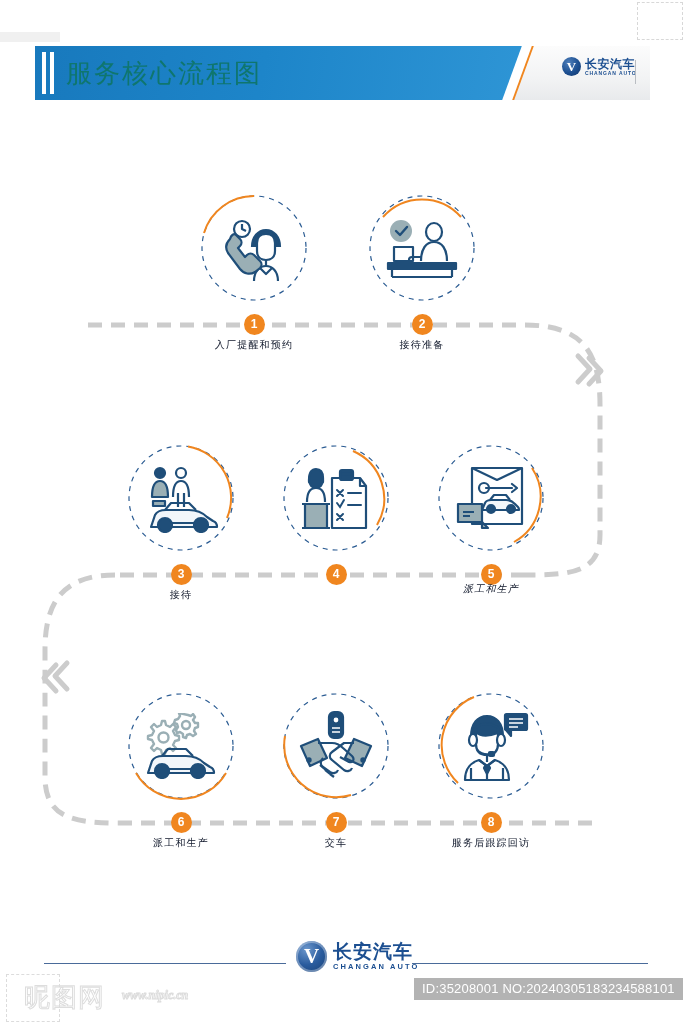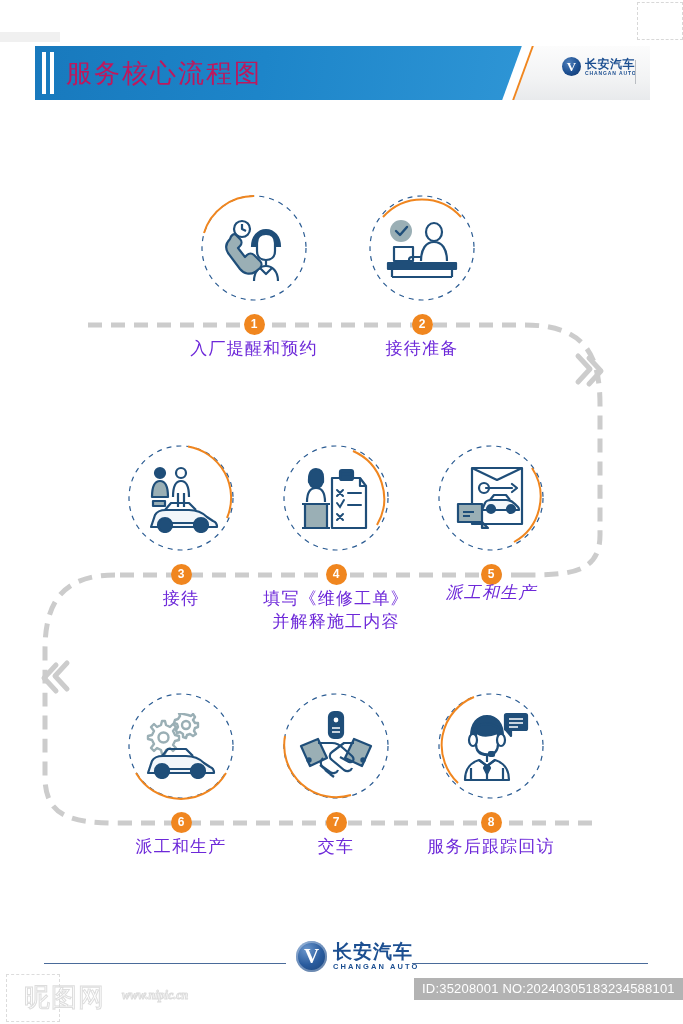--- a/index.html
+++ b/index.html
@@ -40,21 +40,21 @@
   #header-panel:before{
     content:"";position:absolute;left:-16px;top:0;width:34px;height:54px;
     background:linear-gradient(180deg,#fcfcfc 0%,#f2f3f4 60%,#e8eaec 100%);
     transform:skewX(-20deg);
   }
   .hbar{position:absolute;top:6px;width:4px;height:42px;background:#ffffff;}
   #hbar1{left:7px;}
   #hbar2{left:15px;}
   #header-title{
     position:absolute;left:31px;top:0;height:54px;line-height:54px;
-    color:#be185d;font-size:26px;letter-spacing:2px;font-weight:500;
+    color:#0f766e;font-size:26px;letter-spacing:2px;font-weight:500;
     white-space:nowrap;
   }
   
   #hdr-logo{position:absolute;left:22px;top:11px;display:flex;align-items:center;}
   .cg-mark{
     width:19px;height:19px;border-radius:50%;
     background:radial-gradient(circle at 35% 30%,#4f7fba 0%,#1c4f91 55%,#123566 100%);
     position:relative;flex:none;
   }
   .cg-mark:after{
@@ -78,21 +78,21 @@
   .icon-holder{
     position:absolute;left:0;top:0;width:110px;height:110px;
     display:flex;align-items:center;justify-content:center;
   }
   .badge{
     position:absolute;width:21px;height:21px;border-radius:50%;
     background:#f0861f;color:#fff;font-size:12px;font-weight:bold;
     line-height:21px;text-align:center;
   }
   .nlabel{
-    position:absolute;text-align:center;color:#6d28d9;font-size:17px;
+    position:absolute;text-align:center;color:#0f172a;font-size:10px;
     letter-spacing:1.2px;line-height:1.35;white-space:pre-line;width:200px;
   }
   
   #footer-logo{position:absolute;left:296px;top:941px;display:flex;align-items:center;}
   .cg-mark-lg{
     width:31px;height:31px;border-radius:50%;
     background:radial-gradient(circle at 34% 28%,#6c97cc 0%,#2a5c9e 50%,#173f74 100%);
     position:relative;flex:none;box-shadow:inset 0 0 0 2px #ffffff55;
   }
   .cg-mark-lg:after{
@@ -286,22 +286,20 @@
         <g stroke="#1f4e79" stroke-width="2" fill="none" stroke-linecap="round">
           <path d="M39,28 L45,34 M45,28 L39,34"></path>
             <path d="M50,31 L63,31"></path>
           <path d="M39,41 L42,45 L46,38"></path>
             <path d="M50,43 L63,43"></path>
           <path d="M39,52 L45,58 M45,52 L39,58"></path>
         </g>
       </svg>
     </div>
     <div class="badge" style="left:44.5px;top:121px;">4</div>
-    <div class="nlabel" style="left:-45px;top:145px;">填写《维修工单》
-并解释施工内容</div>
   </div>
 
   <div class="node" style="left:436px;top:338px;width:110px;height:110px;">
     <div class="circle-wrap">
       <svg width="110" height="110">
         <circle cx="55" cy="55" r="52" fill="none" stroke="#2a5b92" stroke-width="1.2" stroke-dasharray="5 5"></circle>
         <path d="M96,25 A52,52 0 0,1 78,99" fill="none" stroke="#f0861f" stroke-width="2"></path>
       </svg>
     </div>
     <div class="icon-holder">

